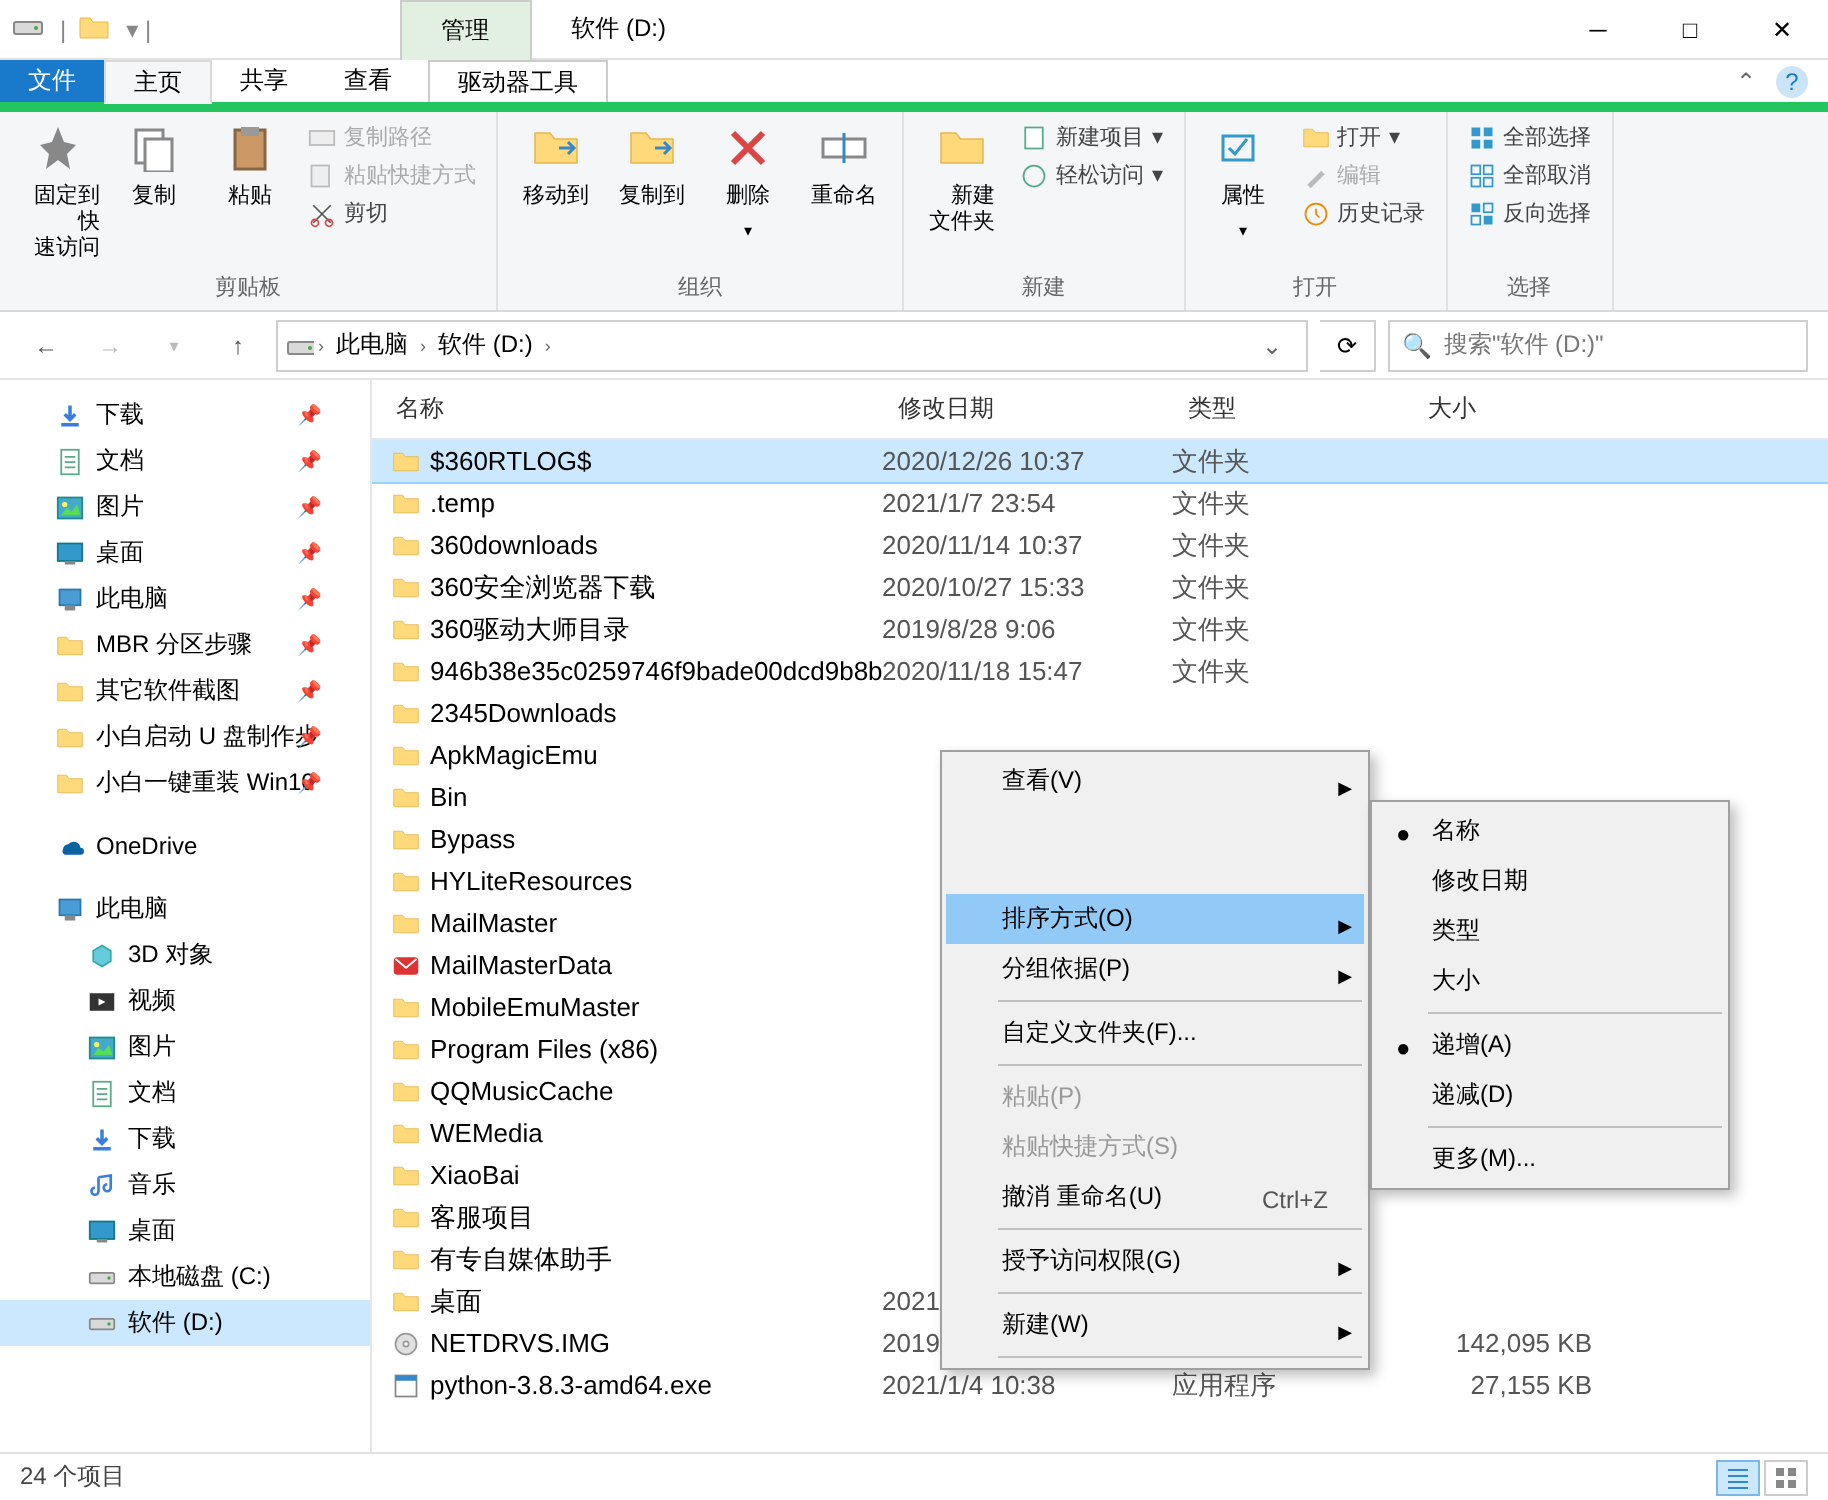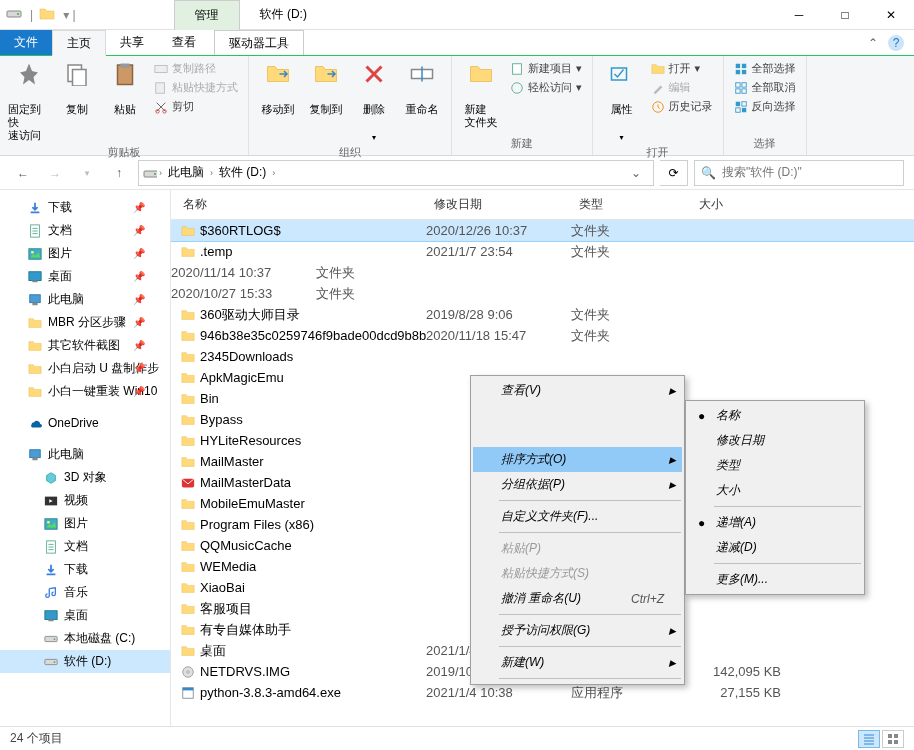--- a/index.html
+++ b/index.html
@@ -2,59 +2,59 @@
 <html><head>
 <meta charset="utf-8">
 <style>
 * { margin: 0; padding: 0; box-sizing: border-box; font-family: "Microsoft YaHei", "Segoe UI", sans-serif; }
 body { background: #fff; width: 914px; height: 750px; overflow: hidden; font-size: 12px; color: #000; position: relative; }
 
 
 .titlebar { height: 30px; display: flex; align-items: center; background: #fff; border-bottom: 1px solid #e1e1e1; }
 .qat { display: flex; align-items: center; gap: 6px; padding: 0 6px; }
 .qat svg { width: 18px; height: 18px; }
-.app-tab { padding: 6px 20px; background: #e1f0e1; border: 1px solid #ccc; border-bottom: none; margin-left: 92px; font-size: 12px; }
+.app-tab { padding: 6px 20px; background: #e1f0e1; border: 1px solid #ccc; border-bottom: none; margin-left: 118px; font-size: 12px; }
 .app-title { margin-left: 20px; font-size: 12px; }
 .win-controls { display: flex; margin-left: auto; }
 .win-btn { width: 46px; height: 30px; display: flex; align-items: center; justify-content: center; }
 
 
-.tabstrip { height: 26px; display: flex; align-items: stretch; background: #fff; border-bottom: 1px solid #22c55e; }
+.tabstrip { height: 26px; display: flex; align-items: stretch; background: #fff; border-bottom: 5px solid #22c55e; }
 .tab { padding: 0 14px; display: flex; align-items: center; font-size: 12px; cursor: default; }
 .tab.file { background: #1979ca; color: #fff; }
 .tab.active { background: #f5f6f7; border: 1px solid #d9d9d9; border-bottom: 1px solid #f5f6f7; margin-bottom: -1px; }
 .tab.drive { border: 1px solid #ccc; border-bottom: none; margin-left: 4px; }
 .collapse-help { margin-left: auto; display: flex; align-items: center; gap: 10px; padding-right: 10px; }
 
 
 .ribbon { height: 100px; background: #f5f6f7; display: flex; border-bottom: 1px solid #d9d9d9; }
 .group { border-right: 1px solid #e1e1e1; padding: 4px 8px; display: flex; flex-direction: column; }
 .group-body { flex: 1; display: flex; gap: 6px; align-items: flex-start; }
 .group-label { text-align: center; font-size: 11px; color: #666; padding-top: 2px; }
-.big-btn { display: flex; flex-direction: column; align-items: center; width: 42px; padding-top: 2px; gap: 17px; font-size: 11px; text-align: left; line-height: 1.2; }
+.big-btn { display: flex; flex-direction: column; align-items: center; width: 42px; padding-top: 2px; gap: 6px; font-size: 11px; text-align: right; line-height: 1.2; }
 .sml-col { display: flex; flex-direction: column; gap: 2px; }
 .sml-btn { display: flex; align-items: center; gap: 4px; font-size: 11px; padding: 1px 2px; white-space: nowrap; color: #444; }
 .sml-btn.dis { color: #aaa; }
 .ico24 { width: 24px; height: 24px; }
 .ico16 { width: 14px; height: 14px; flex-shrink: 0; }
 
 
 .addrbar { height: 34px; display: flex; align-items: center; padding: 4px 10px; gap: 6px; border-bottom: 1px solid #e6e6e6; }
 .nav-arrow { width: 26px; height: 26px; display: flex; align-items: center; justify-content: center; color: #555; border-radius: 2px; }
 .nav-arrow.dis { color: #bbb; }
 .addr-box { flex: 1; height: 26px; border: 1px solid #cfcfcf; display: flex; align-items: center; padding: 0 4px; gap: 2px; font-size: 12px; }
 .crumb { padding: 0 4px; display: flex; align-items: center; gap: 2px; }
 .crumb-sep { color: #666; font-size: 9px; }
 .addr-dd { width: 26px; text-align: center; color: #666; }
 .refresh { width: 28px; height: 26px; border: 1px solid #cfcfcf; border-left: none; display: flex; align-items: center; justify-content: center; }
 .search { width: 210px; height: 26px; border: 1px solid #cfcfcf; display: flex; align-items: center; padding: 0 6px; gap: 6px; color: #777; }
 
 
 .body { display: flex; height: 560px; }
-.tree { width: 171px; border-right: 1px solid #e6e6e6; padding: 6px 0; overflow: hidden; }
+.tree { width: 186px; border-right: 1px solid #e6e6e6; padding: 6px 0; overflow: hidden; }
 .tree-item { display: flex; align-items: center; gap: 6px; padding: 3px 0 3px 28px; font-size: 12px; position: relative; }
 .tree-item .pin { position: absolute; right: 24px; color: #888; font-size: 10px; }
 .tree-item.sel { background: #cce8ff; }
 .tree-item.indent { padding-left: 44px; }
 .tree-spacer { height: 10px; }
 
 .filepane { flex: 1; display: flex; flex-direction: column; }
 .col-headers { display: flex; border-bottom: 1px solid #e6e6e6; font-size: 12px; color: #333; }
 .ch { padding: 6px 8px; border-right: 1px solid transparent; }
 .ch-name { width: 255px; padding-left: 12px; }
@@ -65,21 +65,21 @@
 .filelist { flex: 1; overflow: hidden; }
 .row { display: flex; align-items: center; font-size: 13px; padding: 1px 0; height: 21px; }
 .row.sel { background: #cce8ff; outline: 1px solid #99d1ff; }
 .cell-name { width: 255px; display: flex; align-items: center; gap: 5px; padding-left: 10px; overflow: hidden; white-space: nowrap; }
 .cell-date { width: 145px; color: #555; }
 .cell-type { width: 120px; color: #555; }
 .cell-size { width: 120px; color: #555; text-align: right; padding-right: 30px; }
 
 
 .ctx { position: absolute; background: #f0f0f0; border: 1px solid #a0a0a0; box-shadow: 3px 3px 6px rgba(0,0,0,.25); padding: 2px; font-size: 12px; z-index: 100; }
-.ctx-item { display: flex; align-items: center; padding: 4px 22px 4px 28px; position: relative; white-space: nowrap; font-style: italic; }
+.ctx-item { display: flex; align-items: flex-end; padding: 4px 22px 4px 28px; position: relative; white-space: nowrap; }
 .ctx-item.dis { color: #999; }
 .ctx-item .arrow { position: absolute; right: 6px; font-size: 9px; }
 .ctx-item .shortcut { position: absolute; right: 18px; color: #555; }
 .ctx-item .dot { position: absolute; left: 10px; }
 .ctx-sep { height: 1px; background: #c0c0c0; margin: 3px 1px 3px 26px; }
 .ctx-hl { background: #91c9f7; margin-top: 44px; }
 
 
 .status { position: absolute; bottom: 0; left: 0; right: 0; height: 24px; border-top: 1px solid #e0e0e0; display: flex; align-items: center; padding: 0 10px; font-size: 12px; color: #444; background: #fff; }
 .status .view-icons { margin-left: auto; display: flex; gap: 2px; }
@@ -540,25 +540,37 @@
             <svg class="ico16" viewBox="0 0 16 16">
               <use href="#i-folder"></use>
             </svg>
             <span>.temp</span>
           </div>
     <div class="cell-date">2021/1/7 23:54</div>
     <div class="cell-type">文件夹</div>
     <div class="cell-size"></div>
   </div>
         <div class="row ">
+    <div class="cell-name">
+            <svg class="ico16" viewBox="0 0 16 16">
+              <use href="#i-folder"></use>
+            </svg>
+            <span>360downloads</span>
+          </div>
     <div class="cell-date">2020/11/14 10:37</div>
     <div class="cell-type">文件夹</div>
     <div class="cell-size"></div>
   </div>
         <div class="row ">
+    <div class="cell-name">
+            <svg class="ico16" viewBox="0 0 16 16">
+              <use href="#i-folder"></use>
+            </svg>
+            <span>360安全浏览器下载</span>
+          </div>
     <div class="cell-date">2020/10/27 15:33</div>
     <div class="cell-type">文件夹</div>
     <div class="cell-size"></div>
   </div>
         <div class="row ">
     <div class="cell-name">
             <svg class="ico16" viewBox="0 0 16 16">
               <use href="#i-folder"></use>
             </svg>
             <span>360驱动大师目录</span>

